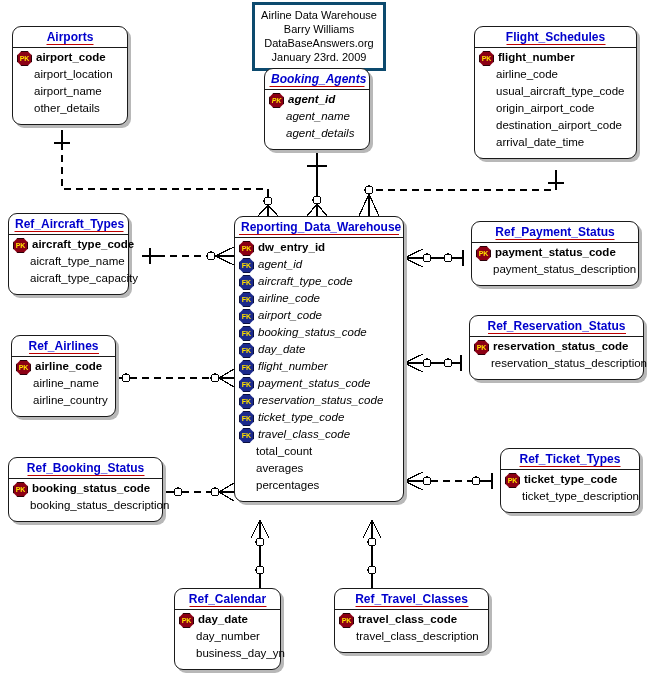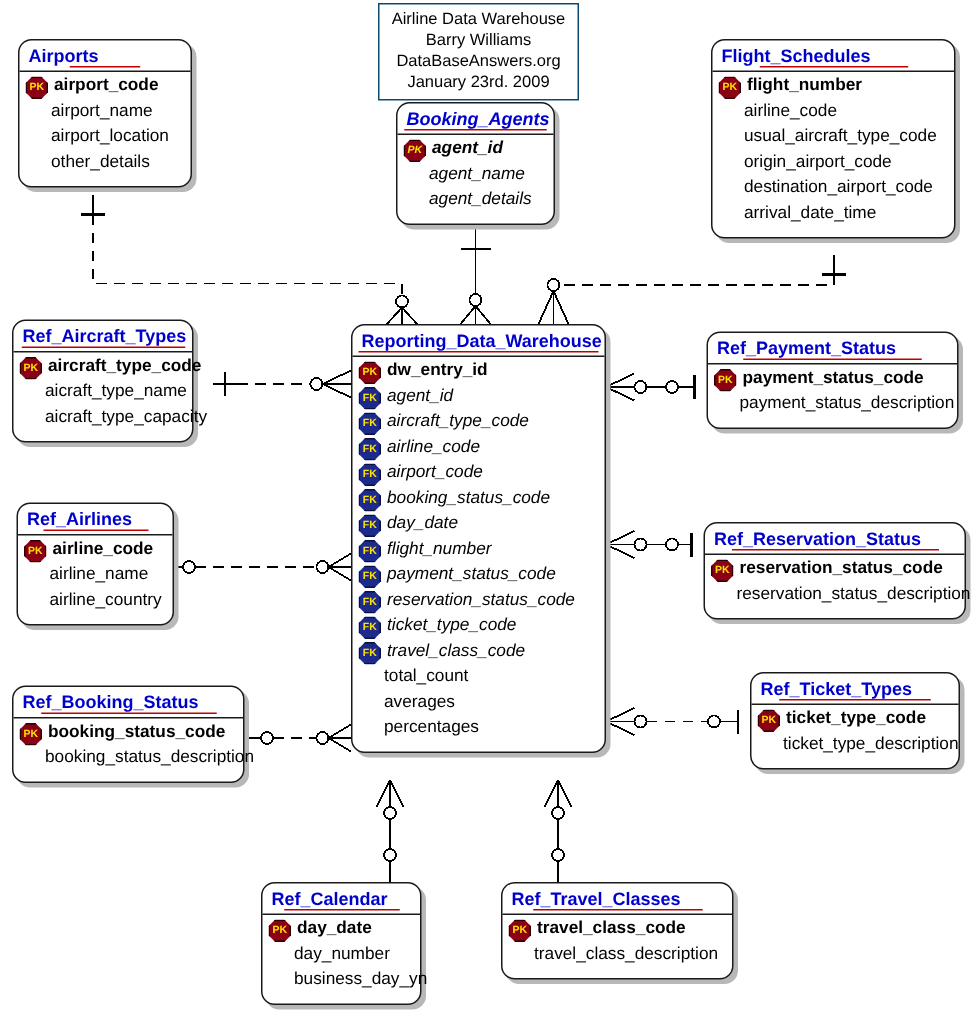--- a/index.html
+++ b/index.html
@@ -20,21 +20,21 @@
     left: 0;
     top: 0;
     width: 652px;
     height: 677px;
     pointer-events: none;
   }
 
   
   .title-block {
     position: absolute;
-    border: 1px solid #0c4a6e;
+    border: 3px solid #0c4a6e;
     background: #ffffff;
     box-sizing: border-box;
     text-align: center;
     padding: 3px 6px 4px 6px;
     line-height: 14px;
     font-size: 11px;
     color: #000000;
   }
   .title-block div { white-space: nowrap; }
 
@@ -42,21 +42,21 @@
   .entity {
     position: absolute;
     box-sizing: border-box;
     background: #ffffff;
     border: 1px solid #1a1a1a;
     border-radius: 9px;
     box-shadow: 3px 3px 0 0 #b8b8b8;
     z-index: 3;
   }
   .entity-header {
-    text-align: left;
+    text-align: center;
     color: #0000cc;
     font-weight: bold;
     font-size: 12px;
     padding: 3px 6px 3px 6px;
     border-bottom: 1px solid #1a1a1a;
     white-space: nowrap;
     position: relative;
   }
   .entity-header .hdr-underline {
     position: absolute;
@@ -219,25 +219,25 @@
 
 <div class="entity" style="left: 12px; top: 26px; width: 116px;">
       <div class="entity-header"><span>Airports</span><span class="hdr-underline" style="width: 47px;"></span></div>
       <div class="entity-body">
         <div class="attr">
           <span class="badge pk">PK</span>
           <span class="attr-name pk-name">airport_code</span>
         </div>
         <div class="attr">
           <span class="badge none"></span>
+          <span class="attr-name plain-name">airport_location</span>
+        </div>
+        <div class="attr">
+          <span class="badge none"></span>
           <span class="attr-name plain-name">airport_name</span>
-        </div>
-        <div class="attr">
-          <span class="badge none"></span>
-          <span class="attr-name plain-name">airport_location</span>
         </div>
         <div class="attr">
           <span class="badge none"></span>
           <span class="attr-name plain-name">other_details</span>
         </div>
       </div>
     </div>
     <div class="entity" style="left: 264px; top: 68px; width: 106px; font-style: italic;">
       <div class="entity-header"><span>Booking_Agents</span><span class="hdr-underline" style="width: 95px;"></span></div>
       <div class="entity-body">
@@ -402,21 +402,21 @@
         <div class="attr">
           <span class="badge pk">PK</span>
           <span class="attr-name pk-name">payment_status_code</span>
         </div>
         <div class="attr">
           <span class="badge none"></span>
           <span class="attr-name plain-name">payment_status_description</span>
         </div>
       </div>
     </div>
-    <div class="entity" style="left: 469px; top: 348px; width: 175px;">
+    <div class="entity" style="left: 469px; top: 315px; width: 175px;">
       <div class="entity-header"><span>Ref_Reservation_Status</span><span class="hdr-underline" style="width: 138px;"></span></div>
       <div class="entity-body">
         <div class="attr">
           <span class="badge pk">PK</span>
           <span class="attr-name pk-name">reservation_status_code</span>
         </div>
         <div class="attr">
           <span class="badge none"></span>
           <span class="attr-name plain-name">reservation_status_description</span>
         </div>

